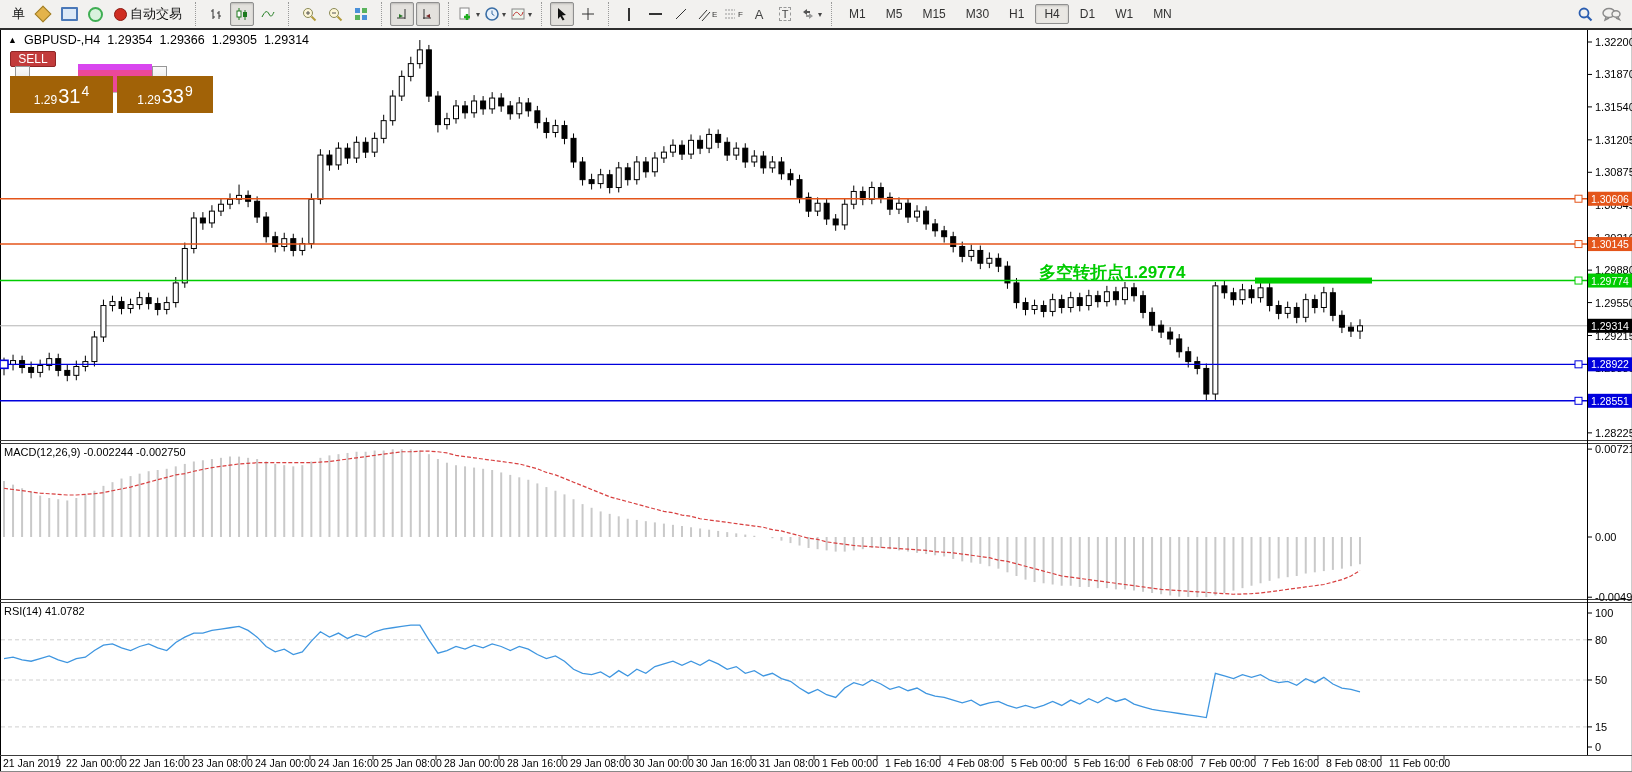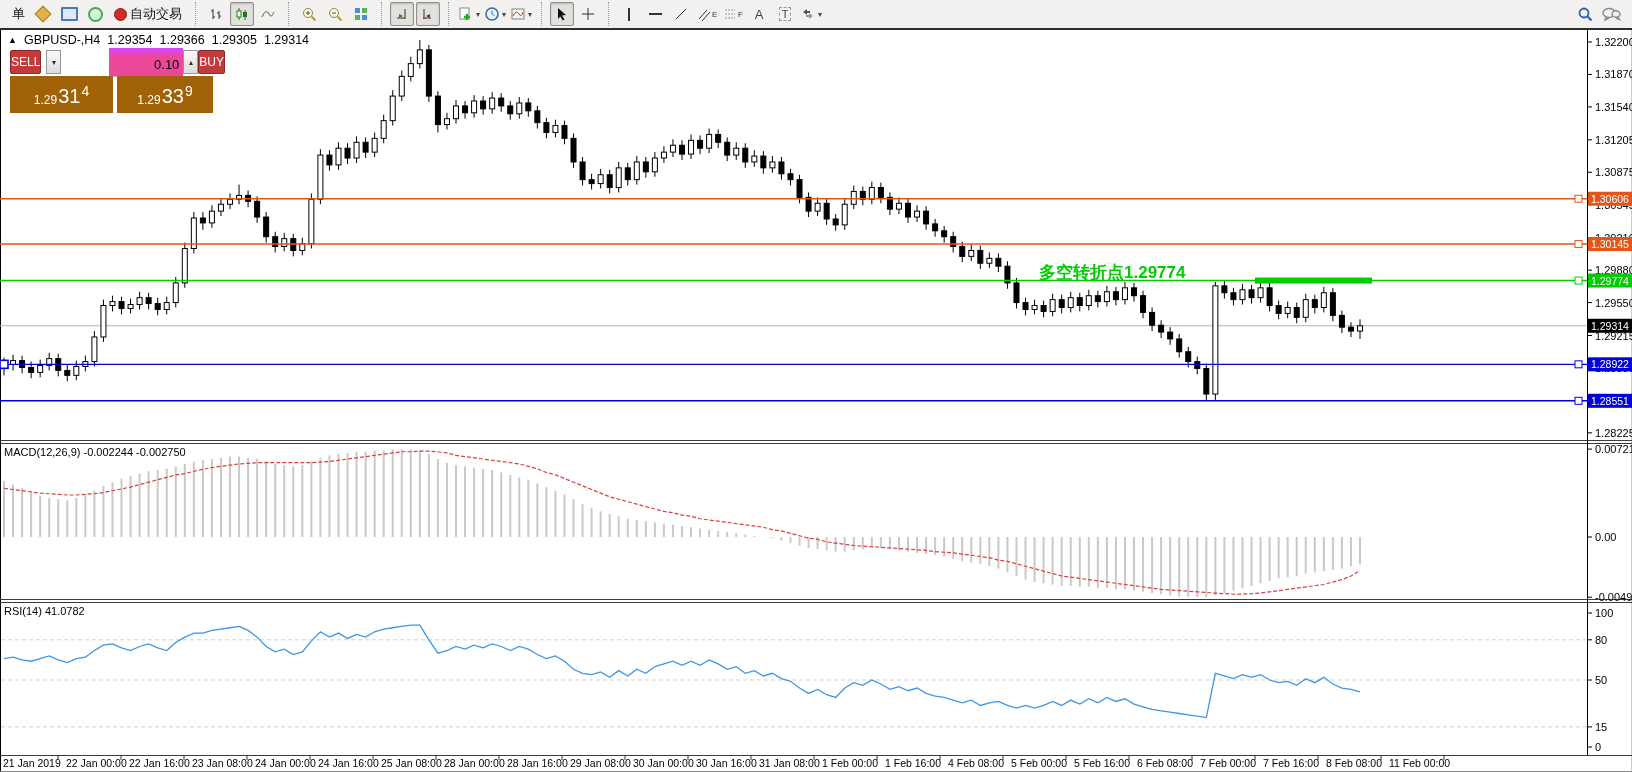--- a/index.html
+++ b/index.html
@@ -24,21 +24,21 @@
   .ic-vline{width:2px;height:13px;background:#333;}
   .ic-hline{width:13px;height:2px;background:#333;}
   .sub{font-size:8px;vertical-align:sub;margin-left:1px;color:#333;}
   .ic-A{font-size:13px;color:#444;}
   .ic-T{font-size:11px;color:#444;border:1px dashed #999;padding:0 2px;}
   .toolbar-right{margin-left:auto;display:flex;align-items:center;padding-right:8px;}
   
   .symbol-line{position:absolute;left:8px;top:33px;font-size:12.5px;color:#000;display:flex;gap:7px;align-items:center;z-index:5;}
   .symbol-line .tri{font-size:9px;}
   .trade-panel{position:absolute;left:10px;top:51px;width:204px;z-index:5;}
-  .tp-row1{display:flex;align-items:center;height:22px;}
+  .tp-row1{display:flex;align-items:flex-start;height:22px;flex-direction:column;}
   .btn-red{background:#c23b3b;border:1px solid #8e2626;color:#fff;font-size:12px;
     display:flex;align-items:center;justify-content:center;border-radius:2px;height:22px;}
   .sell-btn{width:44px;}
   .buy-btn{width:41px;}
   .stepper{display:flex;align-items:center;margin-left:5px;height:22px;}
   .step-btn{width:13px;height:22px;background:linear-gradient(#fbfbfb,#dcdcdc);border:1px solid #979797;
     font-size:7px;color:#333;display:flex;align-items:center;justify-content:center;}
   .vol-field{width:68px;height:20px;border-top:6px solid #d946ef;border-bottom:1px solid #bbb;
     border-left:none;border-right:none;background:#ec4899;font-size:13px;text-align:right;padding-right:4px;
     font-family:"Liberation Sans",sans-serif;outline:none;margin-left:48px;}
@@ -203,20 +203,31 @@
           <span class="ic-T">T</span>
         </span>
       <span class="tbtn">
         <svg width="16" height="16">
             <path d="M3 6l4-3v2h3v2H7v2z" fill="#555"></path>
             <path d="M13 10l-4 3v-2H6V9h3V7z" fill="#999"></path>
           </svg>
         <span class="drop">▾</span>
       </span>
     </div>
+    <div class="grp sep" id="tf-group">
+        <span class="tf">M1</span>
+        <span class="tf">M5</span>
+        <span class="tf">M15</span>
+        <span class="tf">M30</span>
+        <span class="tf">H1</span>
+        <span class="tf active">H4</span>
+        <span class="tf">D1</span>
+        <span class="tf">W1</span>
+        <span class="tf">MN</span>
+      </div>
     <div class="toolbar-right">
       <span class="tbtn">
         <svg width="17" height="17">
             <circle cx="7" cy="7" r="4.5" fill="none" stroke="#2a5db0" stroke-width="1.8"></circle>
             <path d="M10.5 10.5l4 4" stroke="#2a5db0" stroke-width="2.2"></path>
           </svg>
       </span>
       <span class="tbtn">
         <svg width="20" height="16">
             <ellipse cx="8" cy="7" rx="6" ry="4.5" fill="none" stroke="#8a8a8a" stroke-width="1.4"></ellipse>

